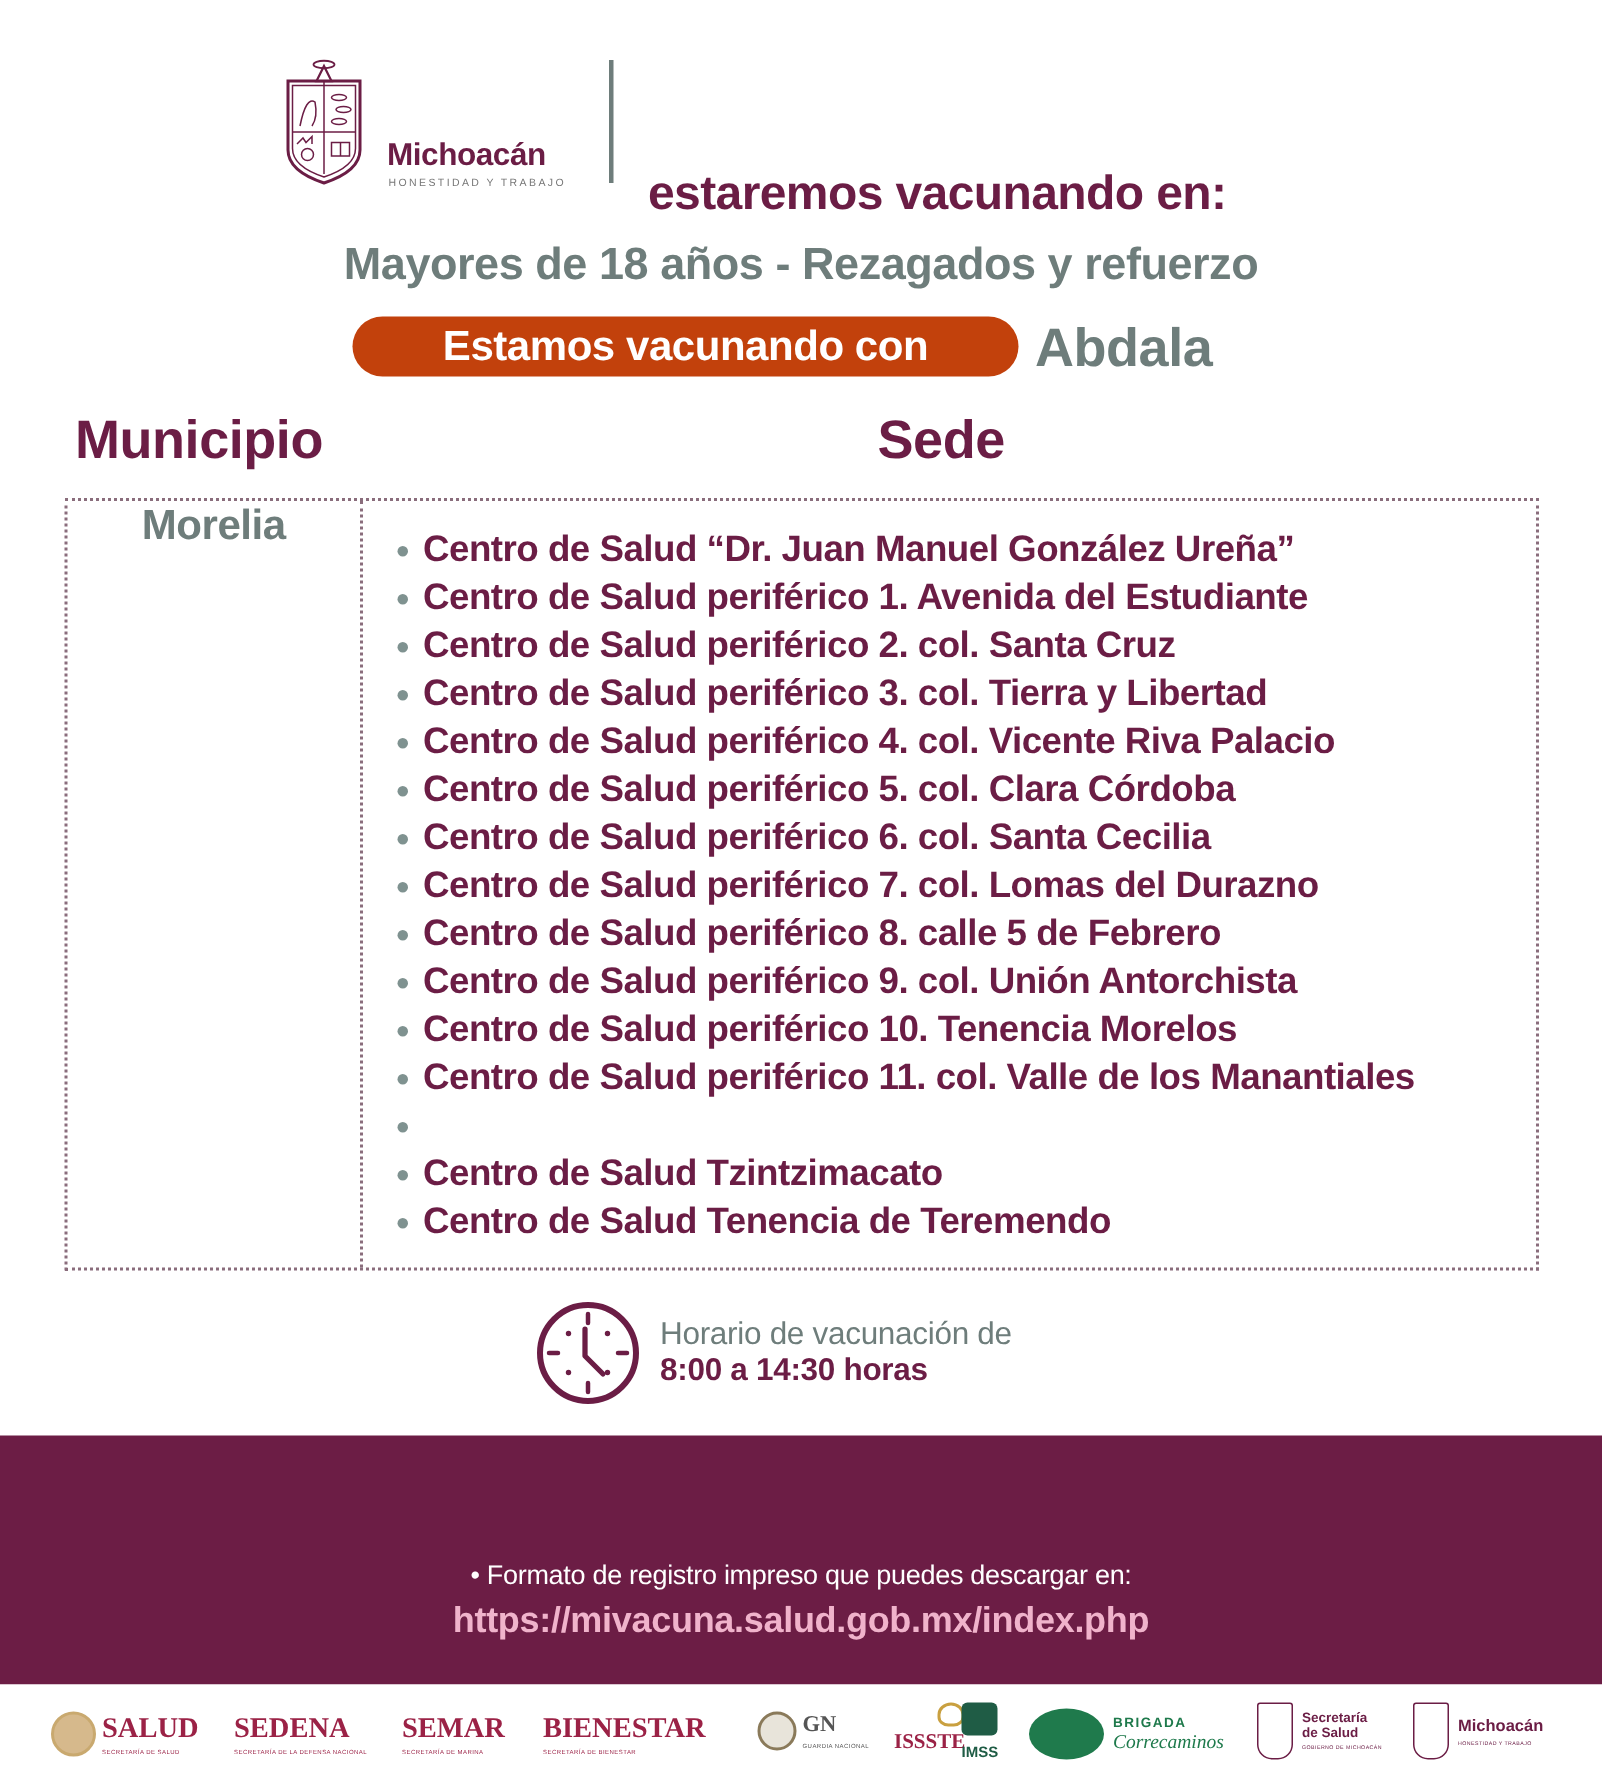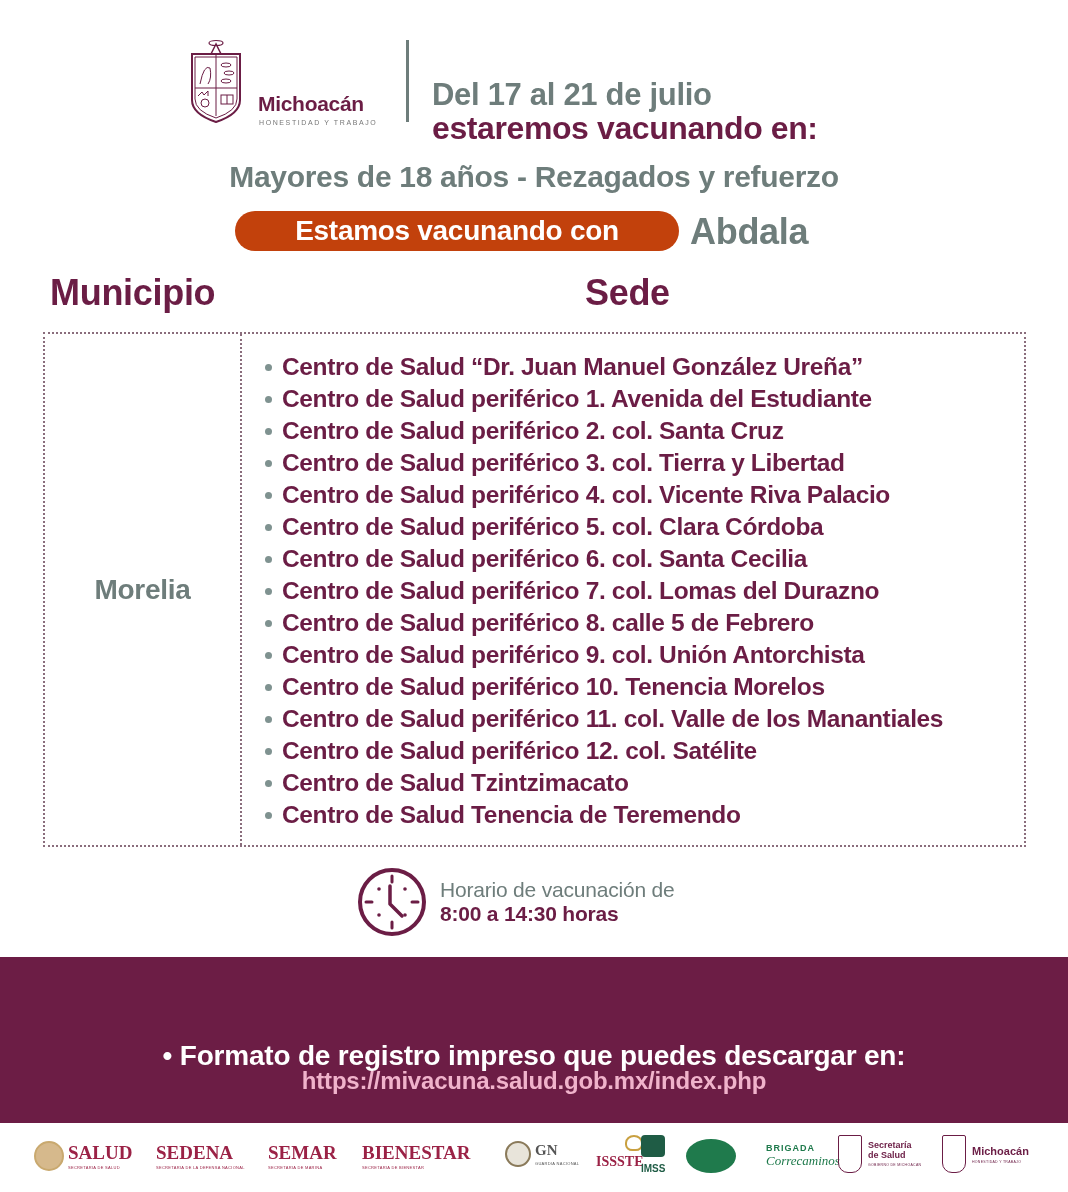--- a/index.html
+++ b/index.html
@@ -19,34 +19,34 @@
     .vaccine-row { position: absolute; left: 235px; top: 210px; height: 42px; }
     .vaccine-pill { position: absolute; left: 0; top: 1px; width: 444px; height: 40px; border-radius: 20px; background: #c2410c; color: #fff; font-size: 28px; font-weight: 900; text-align: center; line-height: 40px; letter-spacing: -0.3px; }
     .vaccine-name { position: absolute; left: 455px; top: 0; font-size: 36px; font-weight: 900; color: #6e7d7b; line-height: 44px; letter-spacing: -0.3px; }
 
     .col-head { position: absolute; top: 272px; font-size: 36px; font-weight: 700; color: #6b1d45; letter-spacing: -0.3px; }
     .col-municipio { left: 50px; }
     .col-sede { left: 585px; }
 
     .table { position: absolute; left: 43px; top: 332px; width: 983px; height: 515px; border: 2px dotted #8a6d7c; }
     .table-divider { position: absolute; left: 195px; top: 0; width: 0; height: 100%; border-left: 2px dotted #8a6d7c; }
-    .municipio-cell { position: absolute; left: 0; top: 0; width: 195px; height: 100%; display: flex; align-items: center; justify-content: center; }
+    .municipio-cell { position: absolute; left: 0; top: 0; width: 195px; height: 100%; display: flex; align-items: flex-start; justify-content: center; }
     .municipio-name { font-size: 28px; font-weight: 900; color: #6e7d7b; letter-spacing: -0.3px; }
     .sede-list { position: absolute; left: 220px; top: 17px; list-style: none; }
     .sede-item { height: 32px; display: flex; align-items: center; font-size: 24.5px; font-weight: 700; color: #6b1d45; letter-spacing: -0.35px; white-space: nowrap; }
     .bullet { display: inline-block; width: 7px; height: 7px; border-radius: 50%; background: #7f9290; margin-right: 10px; flex: 0 0 auto; }
 
     .schedule { position: absolute; left: 356px; top: 866px; height: 72px; }
     .clock { position: absolute; left: 0; top: 0; width: 72px; height: 72px; }
     .sched-label { position: absolute; left: 84px; top: 12px; font-size: 21px; color: #6e7d7b; white-space: nowrap; letter-spacing: -0.2px; }
     .sched-hours { position: absolute; left: 84px; top: 36px; font-size: 21px; font-weight: 700; color: #6b1d45; white-space: nowrap; letter-spacing: -0.2px; }
 
     .req { position: absolute; left: 0; top: 957px; width: 1068px; height: 166px; background: #6c1d45; text-align: center; }
     .req-title { position: absolute; left: 0; top: 30px; width: 100%; font-size: 37px; font-weight: 700; color: #f0b3cb; letter-spacing: -0.3px; }
-    .req-item { position: absolute; left: 0; top: 83px; width: 100%; font-size: 28px; font-weight: 700; color: #ffffff; letter-spacing: -0.2px; }
+    .req-item { position: absolute; left: 0; top: 83px; width: 100%; font-size: 18px; font-weight: 400; color: #ffffff; letter-spacing: -0.2px; }
     .req-link { position: absolute; left: 0; top: 110px; width: 100%; font-size: 24px; font-weight: 700; color: #f0b3cb; letter-spacing: -0.2px; text-decoration: none; }
 
     .footer { position: absolute; left: 0; top: 1123px; width: 1068px; height: 69px; background: #fff; }
     .logo { position: absolute; display: flex; align-items: center; }
     .logo-word { font-family: "Liberation Serif", "DejaVu Serif", serif; font-weight: 700; color: #9b2246; font-size: 19px; line-height: 1; }
     .logo-sub { font-size: 4px; color: #9b2246; letter-spacing: 0.3px; margin-top: 3px; }
     .seal { width: 30px; height: 30px; border-radius: 50%; background: #d6b98c; border: 2px solid #c9a96f; margin-right: 4px; }
   </style>
 </head>
 <body>
@@ -64,21 +64,20 @@
     <ellipse cx="41" cy="35" rx="5" ry="2" fill="none" stroke="#6b1d45" stroke-width="1"></ellipse>
     <ellipse cx="38" cy="43" rx="5" ry="2" fill="none" stroke="#6b1d45" stroke-width="1"></ellipse>
     <circle cx="17" cy="65" r="4" fill="none" stroke="#6b1d45" stroke-width="1"></circle>
     <path d="M10 58 L14 54 L16 57 L20 53 V58" fill="none" stroke="#6b1d45" stroke-width="1"></path>
     <rect x="33" y="57" width="12" height="9" fill="none" stroke="#6b1d45" stroke-width="1"></rect>
     <line x1="39" y1="57" x2="39" y2="66" stroke="#6b1d45" stroke-width="1"></line>
   </svg>
   <div class="brand-name">Michoacán</div>
   <div class="brand-tag">HONESTIDAD Y TRABAJO</div>
   <div class="header-divider"></div>
-  <div class="dates">Del 17 al 21 de julio</div>
   <div class="dates-sub">estaremos vacunando en:</div>
 </div>
 
 <div class="audience">Mayores de 18 años - Rezagados y refuerzo</div>
 
 <div class="vaccine-row">
   <div class="vaccine-pill">Estamos vacunando con</div>
   <div class="vaccine-name">Abdala</div>
 </div>
 
@@ -134,21 +133,20 @@
     <li class="sede-item">
         <span class="bullet"></span>
         <span>Centro de Salud periférico 10. Tenencia Morelos</span>
       </li>
     <li class="sede-item">
         <span class="bullet"></span>
         <span>Centro de Salud periférico 11. col. Valle de los Manantiales</span>
       </li>
     <li class="sede-item">
         <span class="bullet"></span>
-        <span>Centro de Salud periférico 12. col. Satélite</span>
       </li>
     <li class="sede-item">
         <span class="bullet"></span>
         <span>Centro de Salud Tzintzimacato</span>
       </li>
     <li class="sede-item">
         <span class="bullet"></span>
         <span>Centro de Salud Tenencia de Teremendo</span>
       </li>
   </ul>
@@ -210,21 +208,21 @@
     </div>
   </div>
   <div class="logo" style="left:596px; top:12px; flex-direction:column;align-items:flex-end;">
     <div style="width:18px;height:16px;border:2px solid #c9a040;border-radius:50% 50% 40% 40%;"></div>
     <div class="logo-word" style="font-size:14px;margin-top:4px;">ISSSTE</div>
   </div>
   <div class="logo" style="left:641px; top:12px; flex-direction:column;">
     <div style="width:24px;height:22px;background:#1f5c45;border-radius:4px;"></div>
     <div style="font-size:10px;font-weight:700;color:#1f5c45;margin-top:6px;">IMSS</div>
   </div>
-  <div class="logo" style="left:686px; top:16px;gap:24px;">
+  <div class="logo" style="left:686px; top:16px;">
     <div style="width:50px;height:34px;border-radius:50%;background:#1f7a4c;margin-right:6px;"></div>
     <div>
       <div style="font-size:9px;color:#1f7a4c;letter-spacing:1px;font-weight:700;">BRIGADA</div>
       <div style="font-family:'Liberation Serif',serif;font-style:italic;font-weight:400;font-size:13px;color:#1f7a4c;">Correcaminos</div>
     </div>
   </div>
   <div class="logo" style="left:838px; top:12px;">
     <div style="width:24px;height:38px;border:1.5px solid #6b1d45;border-radius:2px 2px 10px 10px;margin-right:6px;"></div>
     <div>
       <div style="font-size:9px;color:#6b1d45;font-weight:700;width:50px;line-height:1.1;">Secretaría de Salud</div>

